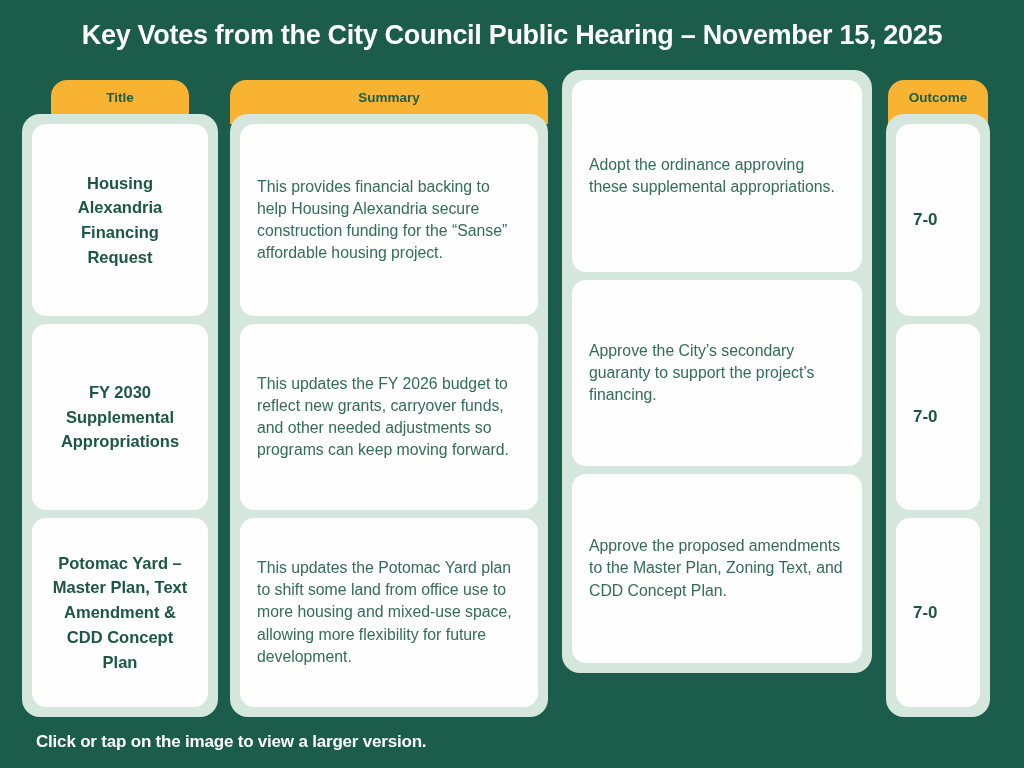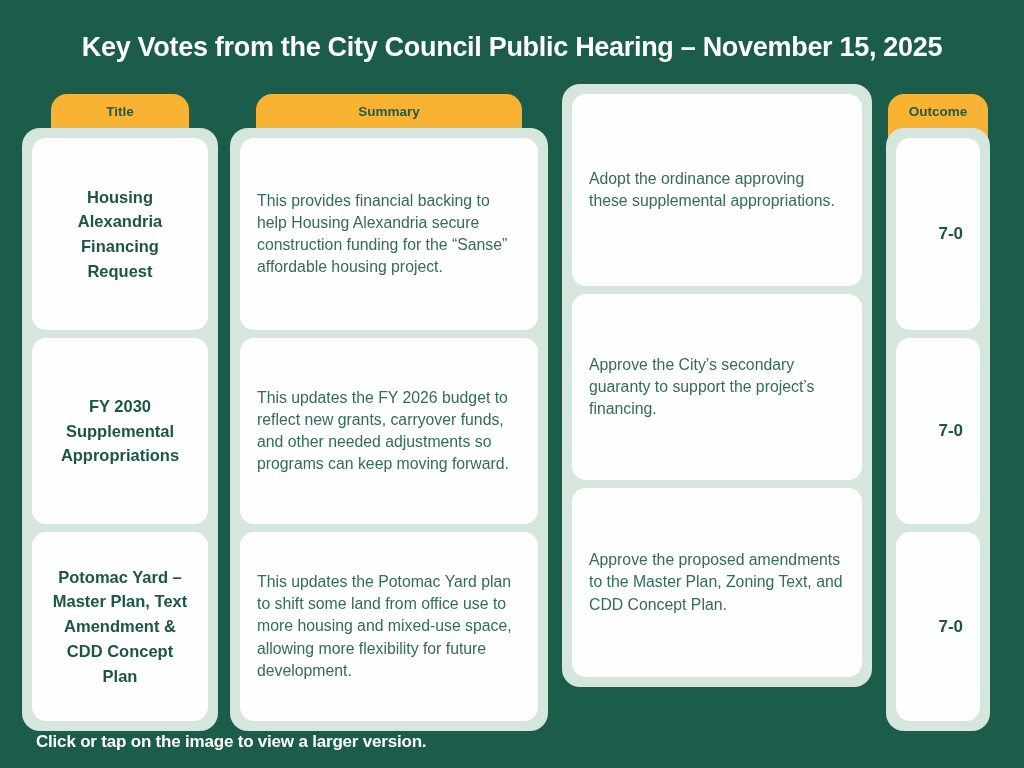--- a/index.html
+++ b/index.html
@@ -5,29 +5,29 @@
   html,body{margin:0;padding:0;}
   body{
     width:1024px;height:768px;
     background:#1c5c4a;
     font-family:"Liberation Sans", sans-serif;
     overflow:hidden;
     position:relative;
   }
   .stage{position:absolute;inset:0;width:1024px;height:768px;}
   .main-title{
-    position:absolute;top:32px;left:0;width:1024px;
+    position:absolute;top:20px;left:0;width:1024px;
     text-align:center;
     color:#ffffff;
     font-size:27px;
     font-weight:bold;
     letter-spacing:-0.3px;
     margin:0;
   }
-  .column{position:absolute;top:94px;}
+  .column{position:absolute;top:80px;}
   .col-title   {left:22px;  width:196px;}
   .col-summary {left:230px; width:318px;}
   .col-docket  {left:562px; width:310px;}
   .col-outcome {left:886px; width:104px;}
   .tab{
     position:relative;
     margin:0 auto;
     height:44px;
     background:#f8b333;
     border-radius:16px 16px 0 0;
@@ -35,40 +35,40 @@
     z-index:1;
   }
   .tab span{
     color:#1e5c46;
     font-weight:bold;
     font-size:13.5px;
     padding-top:10px;
     white-space:nowrap;
   }
   .tab-title{width:138px;}
-  .tab-summary{width:266px;}
+  .tab-summary{width:318px;}
   .tab-docket{width:272px;}
   .tab-outcome{width:100px;}
   .mint{
     position:relative;
     margin-top:-10px;
     z-index:2;
     background:#d5e7dc;
     border-radius:18px;
     padding:10px;
     display:grid;
     grid-template-rows:192px 186px 189px;
     row-gap:8px;
   }
   .cell{
     background:#fdfefd;
     border-radius:14px;
     display:flex;
     align-items:center;
-    justify-content:flex-end;
+    justify-content:flex-start;
     box-sizing:border-box;
     padding:14px 17px;
   }
   .cell.center{text-align:center;}
   .cell.left{justify-content:flex-start;text-align:left;}
   .row-title{
     color:#1b5742;
     font-weight:bold;
     font-size:16.5px;
     line-height:1.5;

